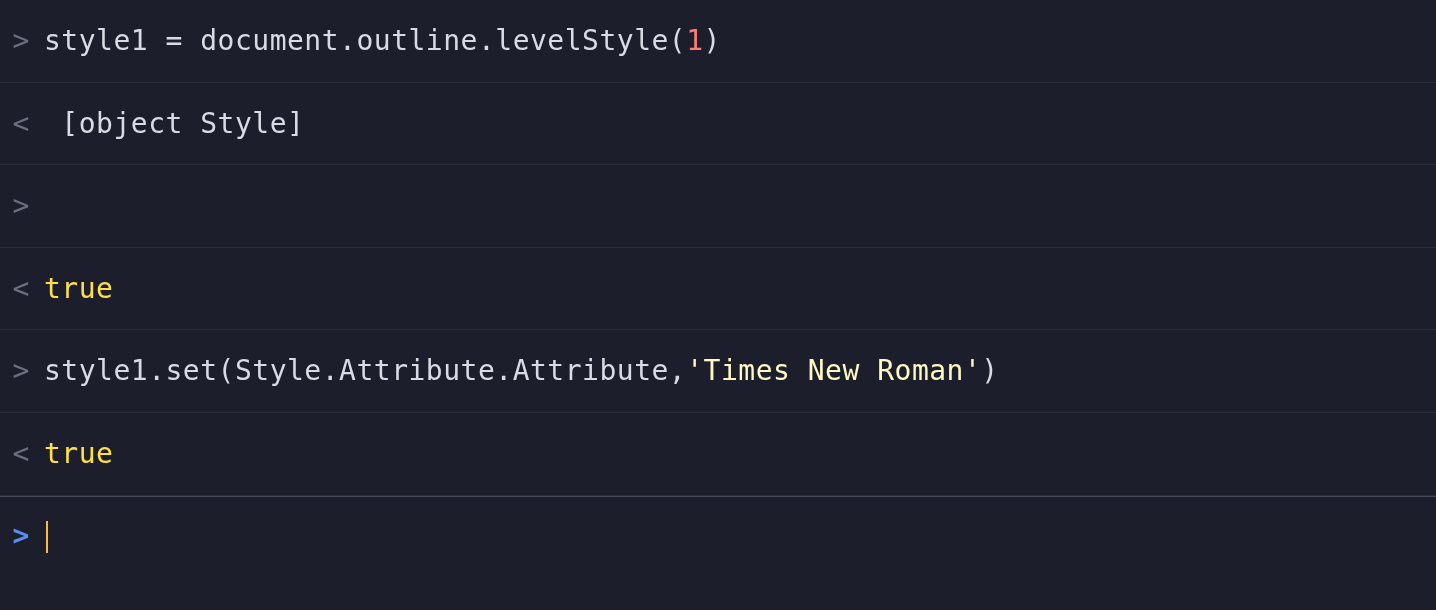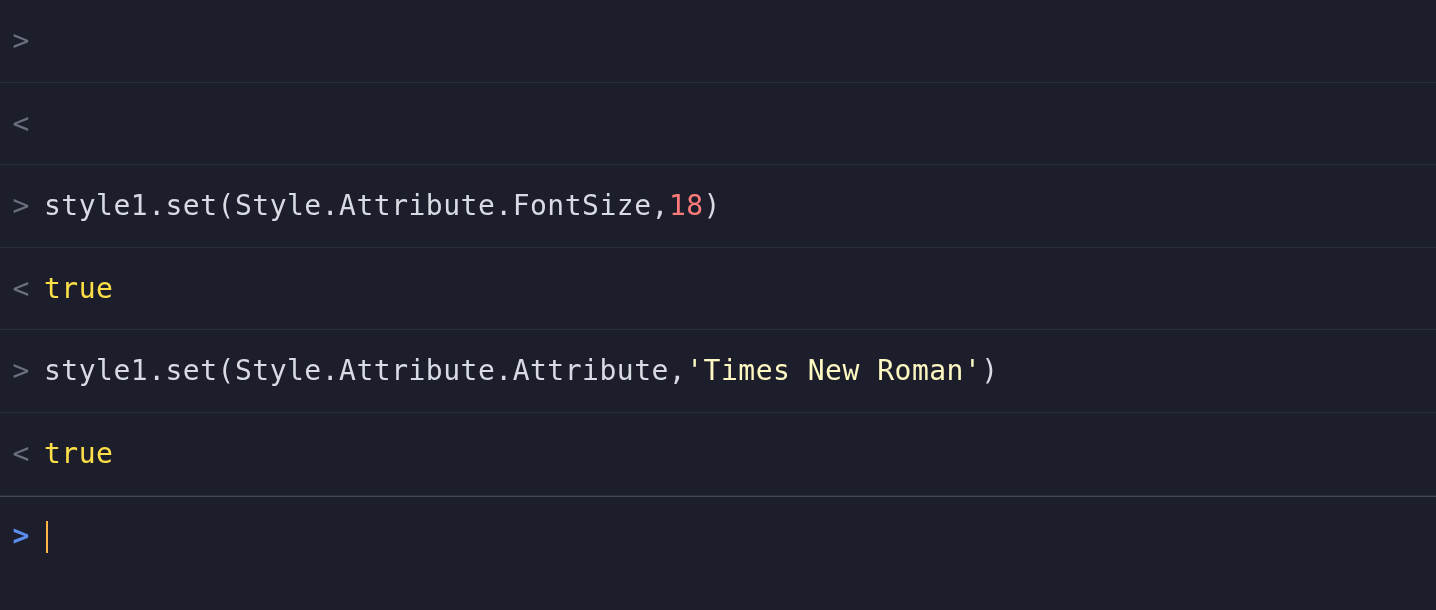--- a/index.html
+++ b/index.html
@@ -71,29 +71,30 @@
     50% { opacity: 0; }
   }
 </style>
 </head>
 <body>
 
 <div class="console">
 
   <div class="row">
     <span class="marker input">&gt;</span>
+    <span class="code"><span class="tok-default">style1 = document.outline.levelStyle(</span><span class="tok-number">1</span><span class="tok-default">)</span></span>
   </div>
 
   <div class="row">
     <span class="marker output">&lt;</span>
+    <span class="code"><span class="tok-default"> [object Style]</span></span>
   </div>
 
   <div class="row">
     <span class="marker input">&gt;</span>
-    <span class="code"><span class="tok-default">style1.set(Style.Attribute.FontSize,</span><span class="tok-number">18</span><span class="tok-default">)</span></span>
   </div>
 
   <div class="row">
     <span class="marker output">&lt;</span>
     <span class="code"><span class="tok-boolean">true</span></span>
   </div>
 
   <div class="row">
     <span class="marker input">&gt;</span>
     <span class="code"><span class="tok-default">style1.set(Style.Attribute.Attribute,</span><span class="tok-string">'Times New Roman'</span><span class="tok-default">)</span></span>

